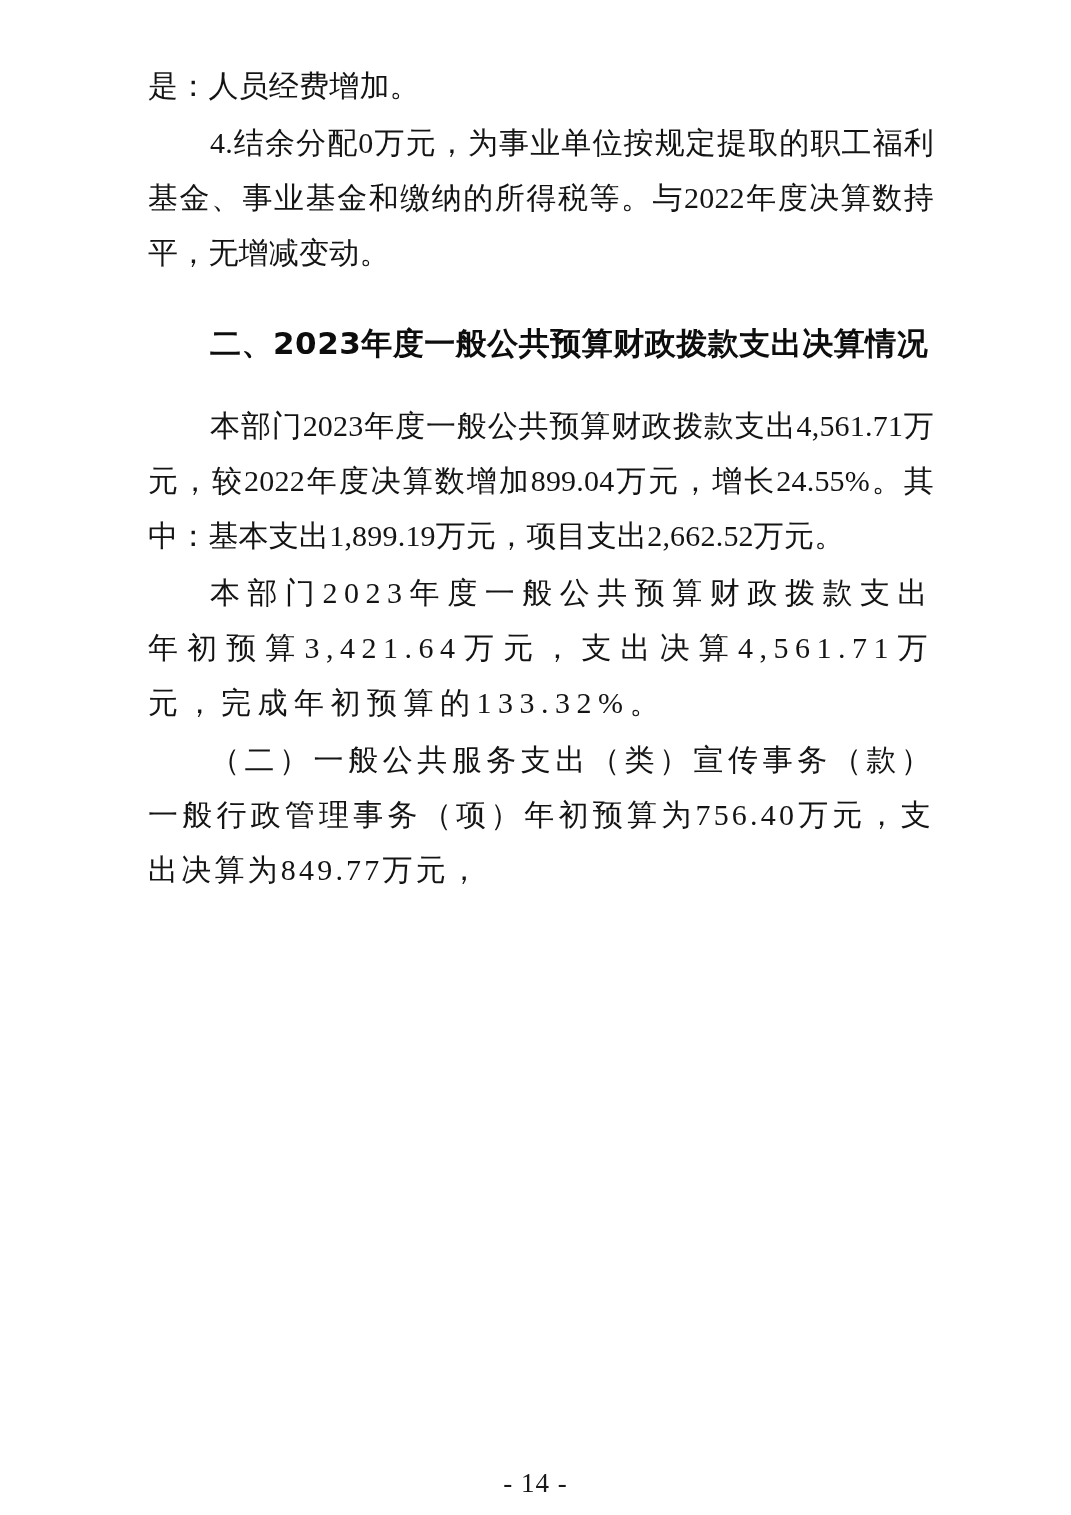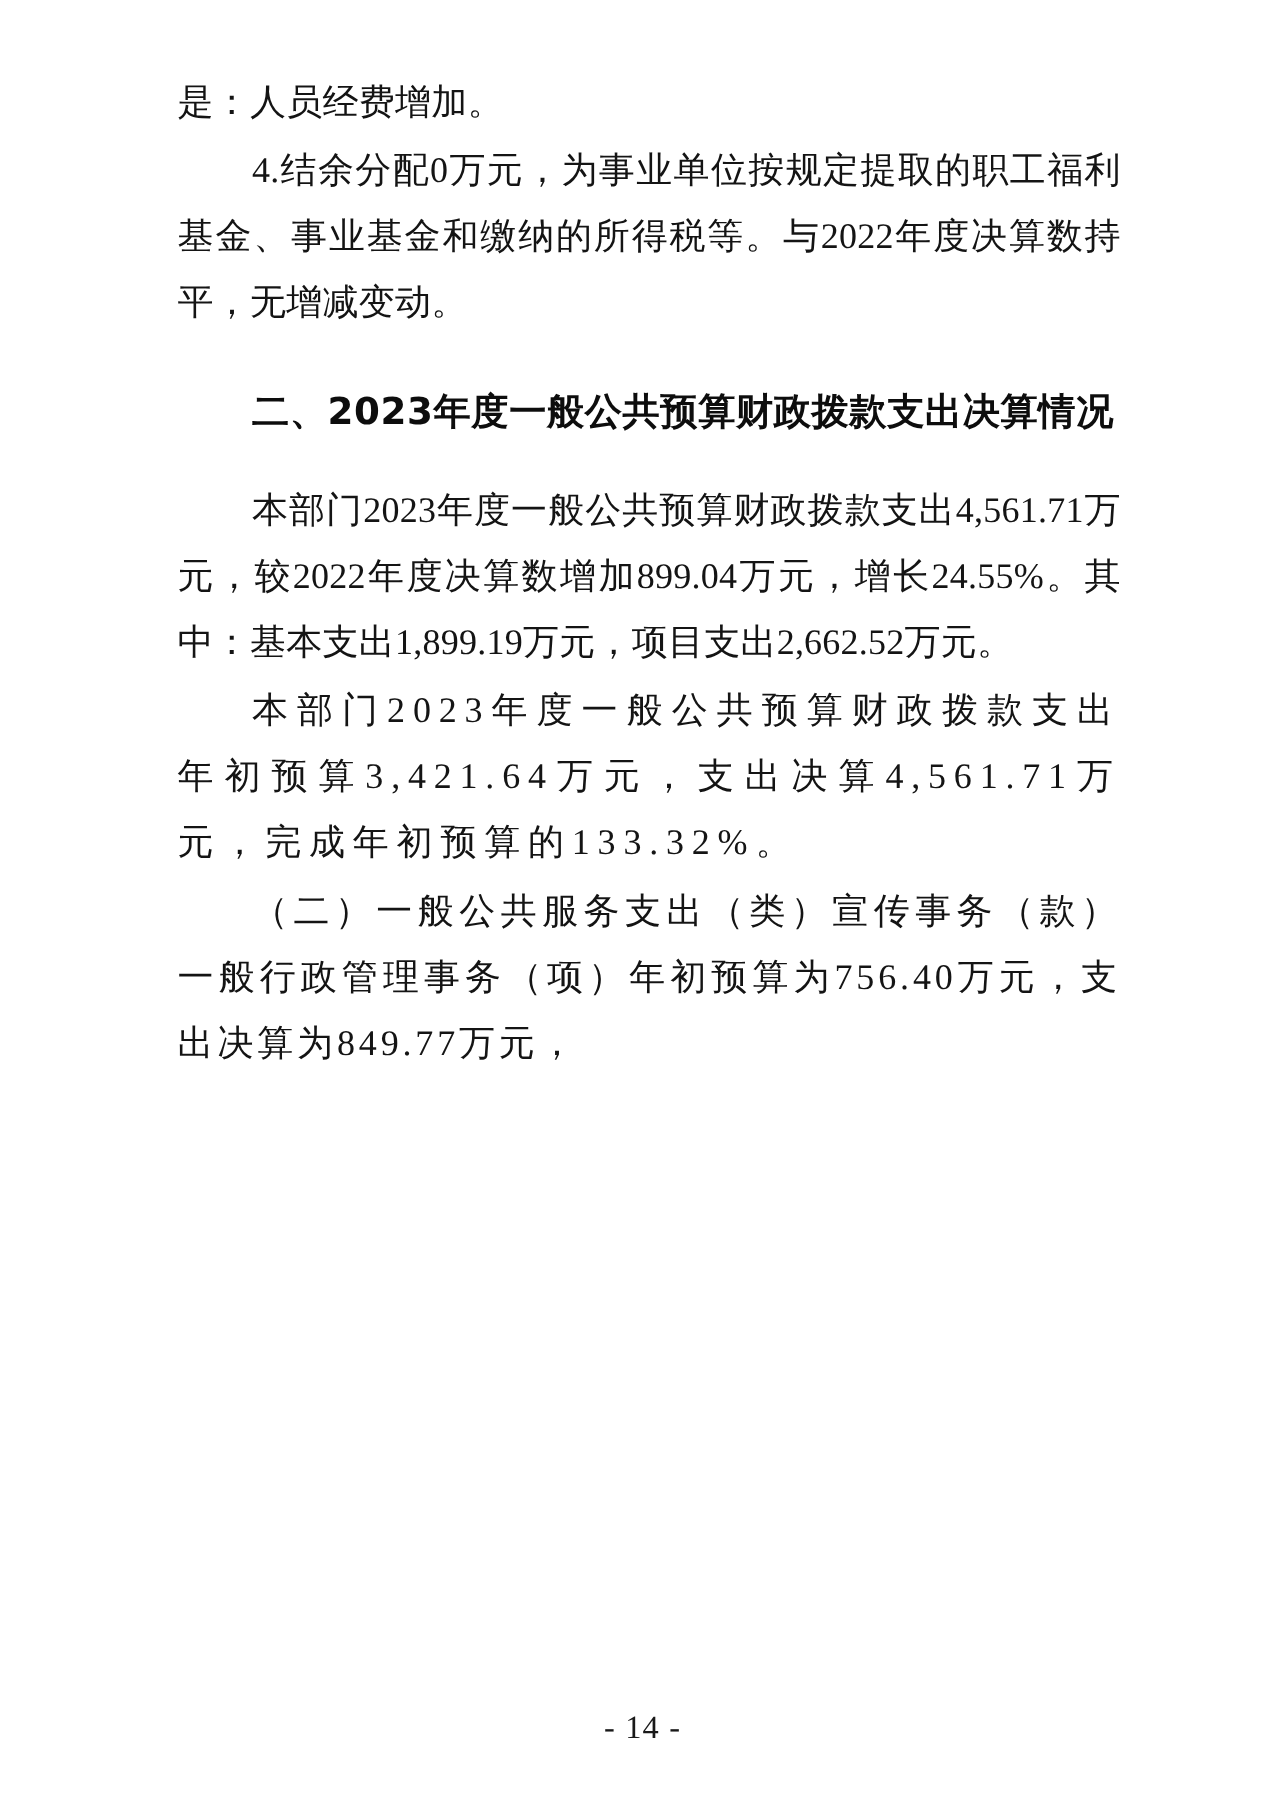--- a/index.html
+++ b/index.html
@@ -50,21 +50,21 @@
     line-height: 50px;
     font-weight: bold;
     font-family: "DejaVu Sans", "Liberation Sans", sans-serif;
     text-indent: 62px;
     letter-spacing: 0.5px;
     color: #0d0d0d;
   }
   .footer {
     position: absolute;
     left: 0;
-    top: 1424px;
+    top: 1468px;
     width: 1071px;
     text-align: center;
     font-size: 27px;
     font-family: "Liberation Serif", serif;
     color: #191919;
     letter-spacing: 1px;
   }
 </style>
 </head>
 <body>

